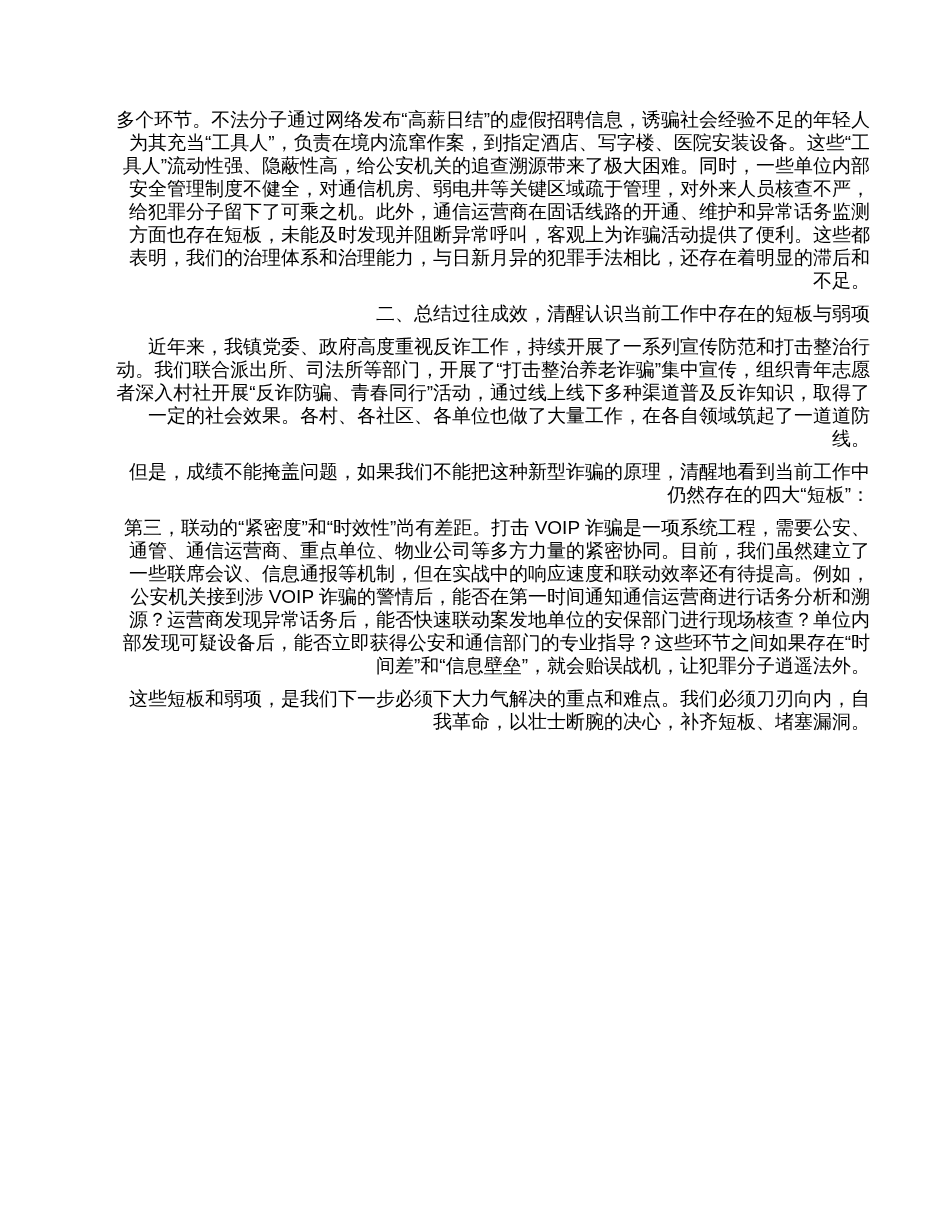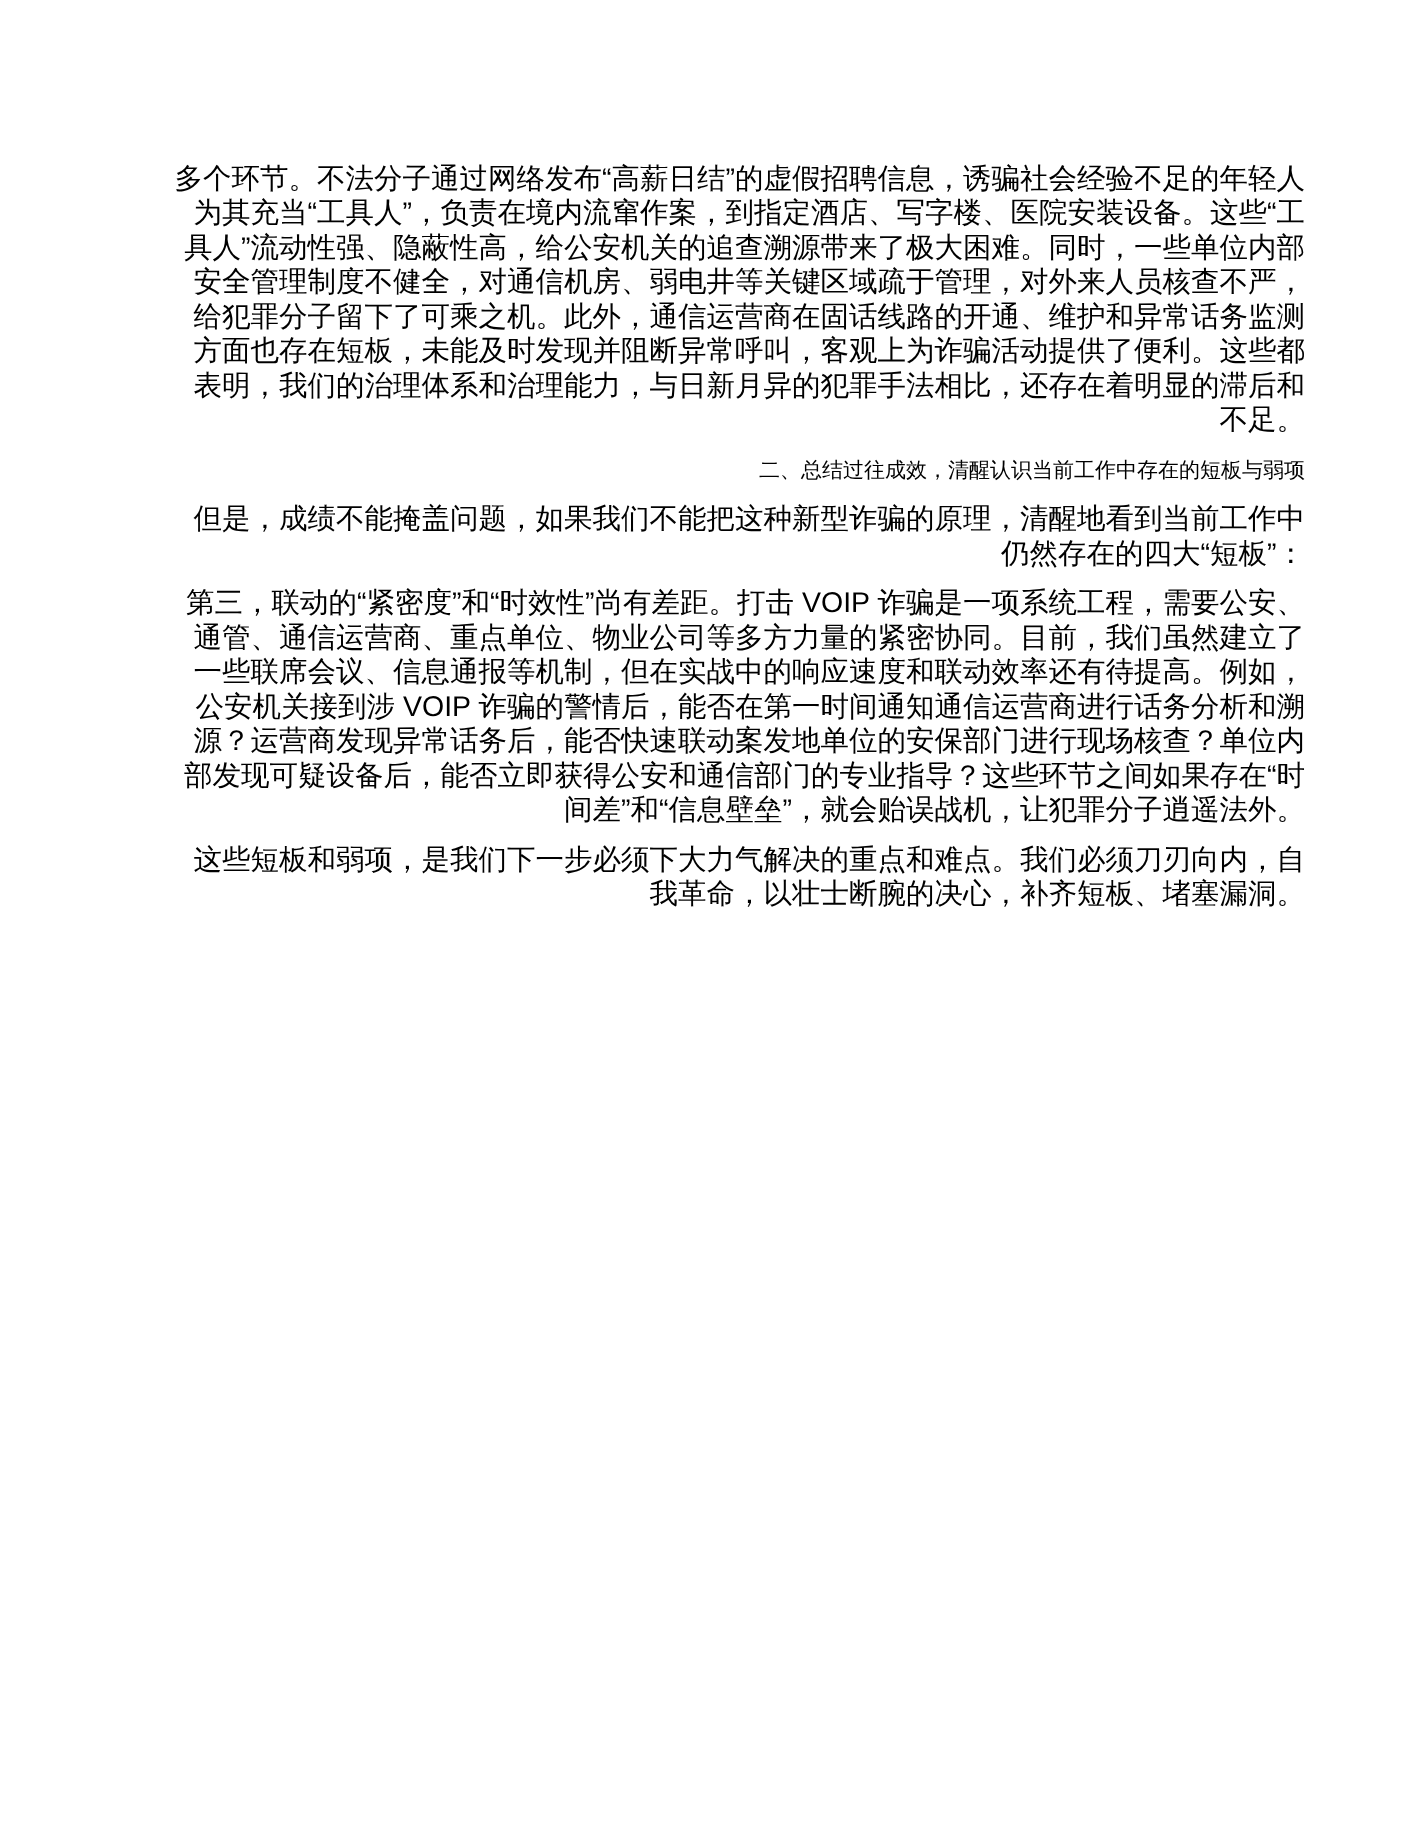--- a/index.html
+++ b/index.html
@@ -31,27 +31,28 @@
   .para {
     margin: 0 0 10px 0;
     padding: 0;
   }
   .para:last-child {
     margin-bottom: 0;
   }
   
   .section-heading {
     font-weight: normal;
-    font-size: 14px;
+    font-size: 19px;
   }
 </style>
 </head>
 <body>
 
 <div class="page">
   <div class="doc-body" id="doc-body">
       <p class="para">多个环节。不法分子通过网络发布“高薪日结”的虚假招聘信息，诱骗社会经验不足的年轻人为其充当“工具人”，负责在境内流窜作案，到指定酒店、写字楼、医院安装设备。这些“工具人”流动性强、隐蔽性高，给公安机关的追查溯源带来了极大困难。同时，一些单位内部安全管理制度不健全，对通信机房、弱电井等关键区域疏于管理，对外来人员核查不严，给犯罪分子留下了可乘之机。此外，通信运营商在固话线路的开通、维护和异常话务监测方面也存在短板，未能及时发现并阻断异常呼叫，客观上为诈骗活动提供了便利。这些都表明，我们的治理体系和治理能力，与日新月异的犯罪手法相比，还存在着明显的滞后和不足。</p>
       <p class="para section-heading">二、总结过往成效，清醒认识当前工作中存在的短板与弱项</p>
+      <p class="para">近年来，我镇党委、政府高度重视反诈工作，持续开展了一系列宣传防范和打击整治行动。我们联合派出所、司法所等部门，开展了“打击整治养老诈骗”集中宣传，组织青年志愿者深入村社开展“反诈防骗、青春同行”活动，通过线上线下多种渠道普及反诈知识，取得了一定的社会效果。各村、各社区、各单位也做了大量工作，在各自领域筑起了一道道防线。</p>
       <p class="para">但是，成绩不能掩盖问题，如果我们不能把这种新型诈骗的原理，清醒地看到当前工作中仍然存在的四大“短板”：</p>
       <p class="para">第三，联动的“紧密度”和“时效性”尚有差距。打击 VOIP 诈骗是一项系统工程，需要公安、通管、通信运营商、重点单位、物业公司等多方力量的紧密协同。目前，我们虽然建立了一些联席会议、信息通报等机制，但在实战中的响应速度和联动效率还有待提高。例如，公安机关接到涉 VOIP 诈骗的警情后，能否在第一时间通知通信运营商进行话务分析和溯源？运营商发现异常话务后，能否快速联动案发地单位的安保部门进行现场核查？单位内部发现可疑设备后，能否立即获得公安和通信部门的专业指导？这些环节之间如果存在“时间差”和“信息壁垒”，就会贻误战机，让犯罪分子逍遥法外。</p>
       <p class="para">这些短板和弱项，是我们下一步必须下大力气解决的重点和难点。我们必须刀刃向内，自我革命，以壮士断腕的决心，补齐短板、堵塞漏洞。</p>
     </div>
 </div>
 
 </body></html>

